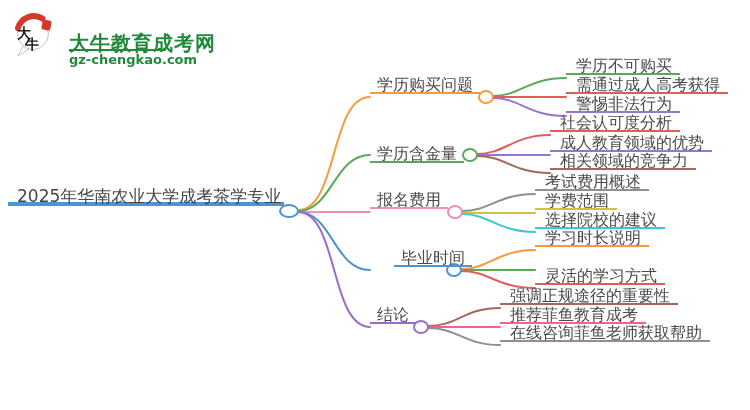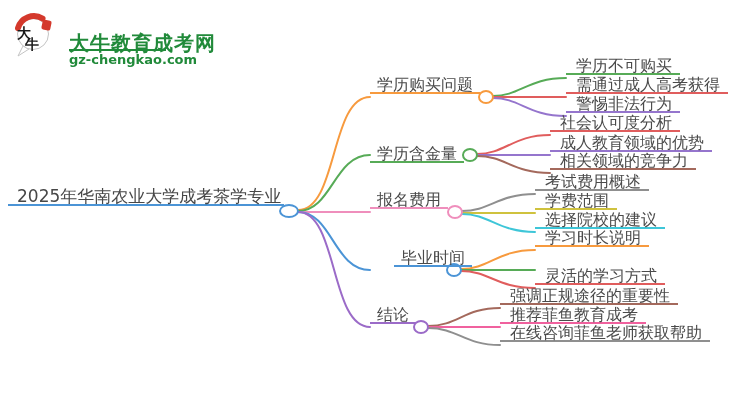--- a/index.html
+++ b/index.html
@@ -14,21 +14,21 @@
     position:absolute; font-size:16px; line-height:18px; height:18px;
     color:#4a4a4a; white-space:nowrap;
     border-bottom:2px solid #cccccc;
   }
   .leaf   { padding:0 8px 2px 10px; }
   .branch { padding:0 7px 2px 7px; }
 
   .root-label {
     position:absolute; left:8px; top:186px;
     font-size:17px; line-height:20px; height:20px; color:#474747;
-    padding:0 3px 3px 9px; border-bottom:2px solid #d946ef; white-space:nowrap;
+    padding:0 3px 3px 9px; border-bottom:4px solid #d946ef; white-space:nowrap;
   }
 
   .logo { position:absolute; left:12px; top:10px; width:160px; height:50px; }
   .logo-title {
     position:absolute; left:57px; top:20px; font-size:20px; font-weight:bold;
     letter-spacing:1px; color:#218a3a; white-space:nowrap;
   }
   .logo-divider { position:absolute; left:57px; top:39px; width:97px; height:2px; background:#218a3a; }
   .logo-url {
     position:absolute; left:57px; top:42px; font-size:13px; font-weight:bold;

